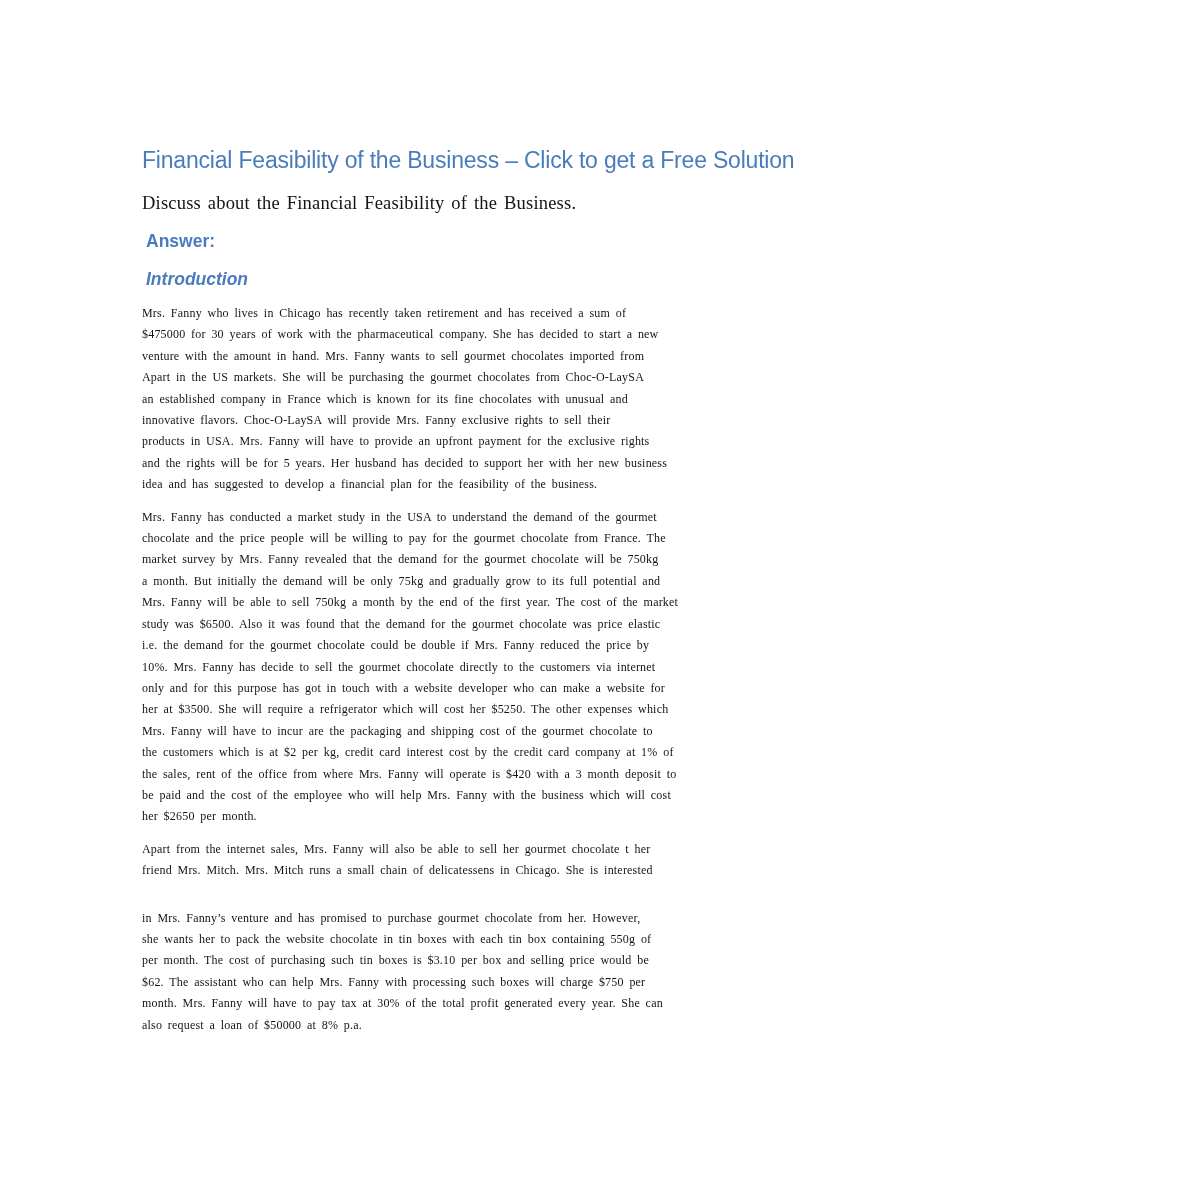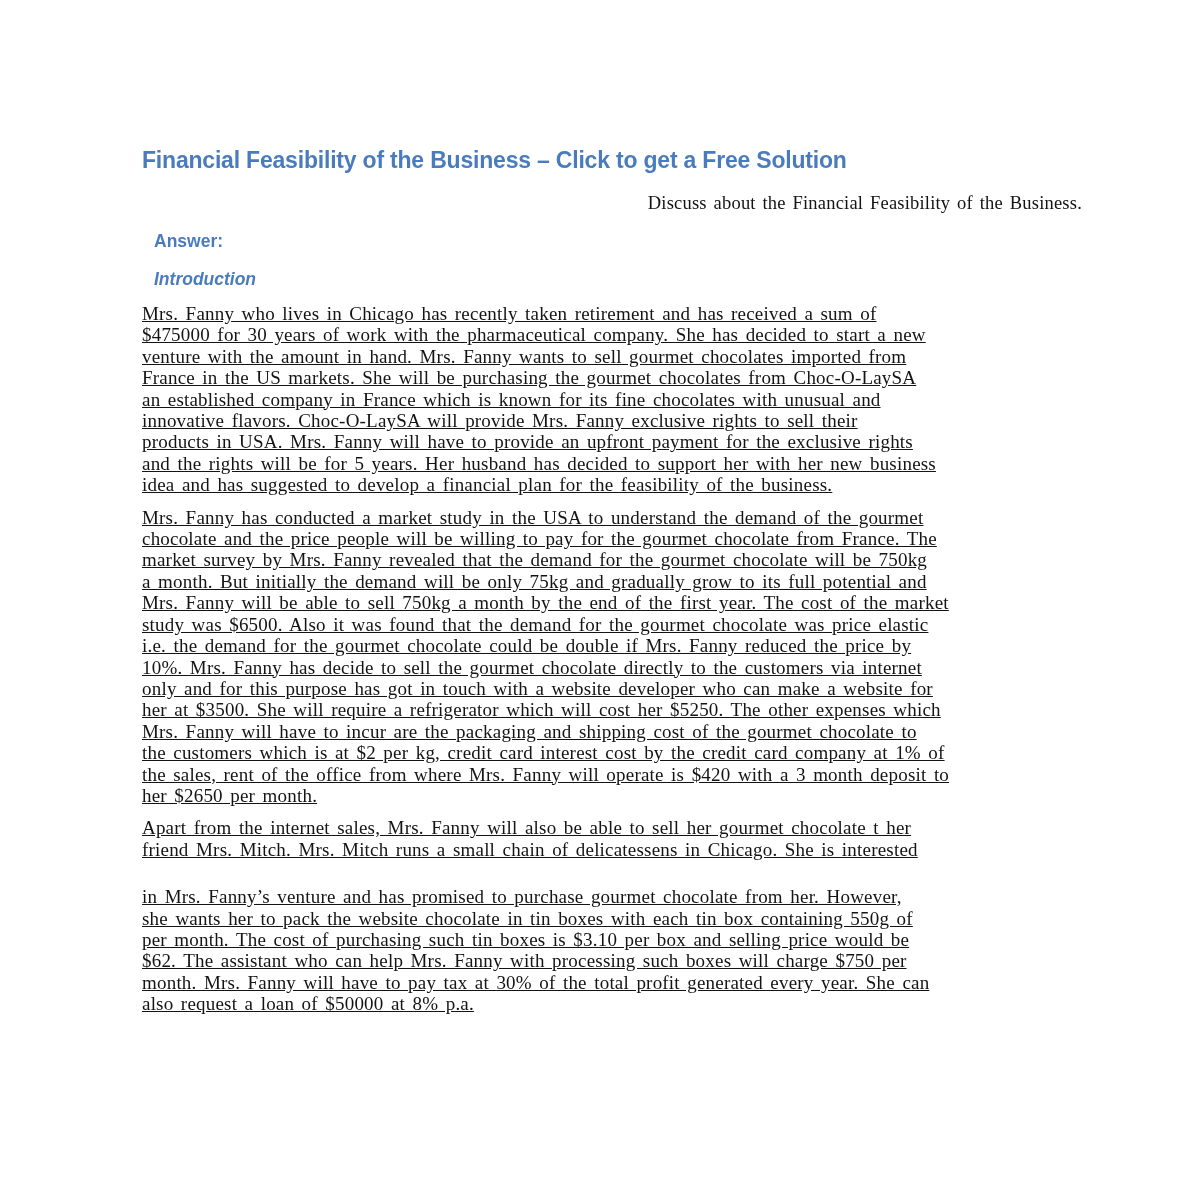--- a/index.html
+++ b/index.html
@@ -16,87 +16,85 @@
   }
   .doc {
     position: absolute;
     left: 142px;
     top: 146px;
     width: 940px;
   }
   .title {
     margin: 0 0 18px 0;
     font-family: "Liberation Sans", sans-serif;
-    font-weight: bold;
+    font-weight: normal;
     font-size: 23px;
     line-height: 28px;
     letter-spacing: -0.2px;
     color: #4a7cbd;
     white-space: nowrap;
   }
   .question {
     margin: 0 0 16px 0;
     font-family: "Liberation Serif", serif;
     font-size: 18.5px;
     line-height: 22px;
     letter-spacing: 0.2px;
     word-spacing: 2px;
     color: #141414;
     white-space: nowrap;
-    text-align: right;
   }
   .subheading {
-    margin: 0 0 16px 12px;
+    margin: 0 0 16px 4px;
     font-family: "Liberation Sans", sans-serif;
     font-weight: bold;
     font-size: 17.5px;
     line-height: 22px;
     color: #4a7cbd;
     white-space: nowrap;
   }
   .subheading.intro {
     margin-bottom: 13px;
     font-style: italic;
   }
   .para {
     margin: 0 0 11px 0;
   }
   .para.gap-before {
     margin-top: 26px;
   }
   .line {
     font-family: "Liberation Serif", serif;
-    font-size: 19px;
+    font-size: 12px;
     line-height: 21.4px;
     letter-spacing: 0.2px;
     word-spacing: 2.5px;
     color: #141414;
     white-space: nowrap;
-    text-decoration: underline;
   }
 </style>
 </head>
 <body>
 
 <div class="page">
   <div class="doc">
 
     <h1 class="title">Financial Feasibility of the Business – Click to get a Free Solution</h1>
 
     <p class="question">Discuss about the Financial Feasibility of the Business.</p>
 
     <h2 class="subheading">Answer:</h2>
 
     <h3 class="subheading intro">Introduction</h3>
 
     <div class="para">
         <div class="line">Mrs. Fanny who lives in Chicago has recently taken retirement and has received a sum of</div>
         <div class="line">$475000 for 30 years of work with the pharmaceutical company. She has decided to start a new</div>
         <div class="line">venture with the amount in hand. Mrs. Fanny wants to sell gourmet chocolates imported from</div>
-        <div class="line">France in the US markets. She will be purchasing the gourmet chocolates from Choc-O-LaySA</div>
+        <div class="line">Apart in the US markets. She will be purchasing the gourmet chocolates from Choc-O-LaySA</div>
         <div class="line">an established company in France which is known for its fine chocolates with unusual and</div>
         <div class="line">innovative flavors. Choc-O-LaySA will provide Mrs. Fanny exclusive rights to sell their</div>
         <div class="line">products in USA. Mrs. Fanny will have to provide an upfront payment for the exclusive rights</div>
         <div class="line">and the rights will be for 5 years. Her husband has decided to support her with her new business</div>
         <div class="line">idea and has suggested to develop a financial plan for the feasibility of the business.</div>
       </div>
 
     <div class="para">
         <div class="line">Mrs. Fanny has conducted a market study in the USA to understand the demand of the gourmet</div>
         <div class="line">chocolate and the price people will be willing to pay for the gourmet chocolate from France. The</div>
@@ -104,20 +102,21 @@
         <div class="line">a month. But initially the demand will be only 75kg and gradually grow to its full potential and</div>
         <div class="line">Mrs. Fanny will be able to sell 750kg a month by the end of the first year. The cost of the market</div>
         <div class="line">study was $6500. Also it was found that the demand for the gourmet chocolate was price elastic</div>
         <div class="line">i.e. the demand for the gourmet chocolate could be double if Mrs. Fanny reduced the price by</div>
         <div class="line">10%. Mrs. Fanny has decide to sell the gourmet chocolate directly to the customers via internet</div>
         <div class="line">only and for this purpose has got in touch with a website developer who can make a website for</div>
         <div class="line">her at $3500. She will require a refrigerator which will cost her $5250. The other expenses which</div>
         <div class="line">Mrs. Fanny will have to incur are the packaging and shipping cost of the gourmet chocolate to</div>
         <div class="line">the customers which is at $2 per kg, credit card interest cost by the credit card company at 1% of</div>
         <div class="line">the sales, rent of the office from where Mrs. Fanny will operate is $420 with a 3 month deposit to</div>
+        <div class="line">be paid and the cost of the employee who will help Mrs. Fanny with the business which will cost</div>
         <div class="line">her $2650 per month.</div>
       </div>
 
     <div class="para">
         <div class="line">Apart from the internet sales, Mrs. Fanny will also be able to sell her gourmet chocolate t her</div>
         <div class="line">friend Mrs. Mitch. Mrs. Mitch runs a small chain of delicatessens in Chicago. She is interested</div>
       </div>
 
     <div class="para gap-before">
         <div class="line">in Mrs. Fanny’s venture and has promised to purchase gourmet chocolate from her. However,</div>

